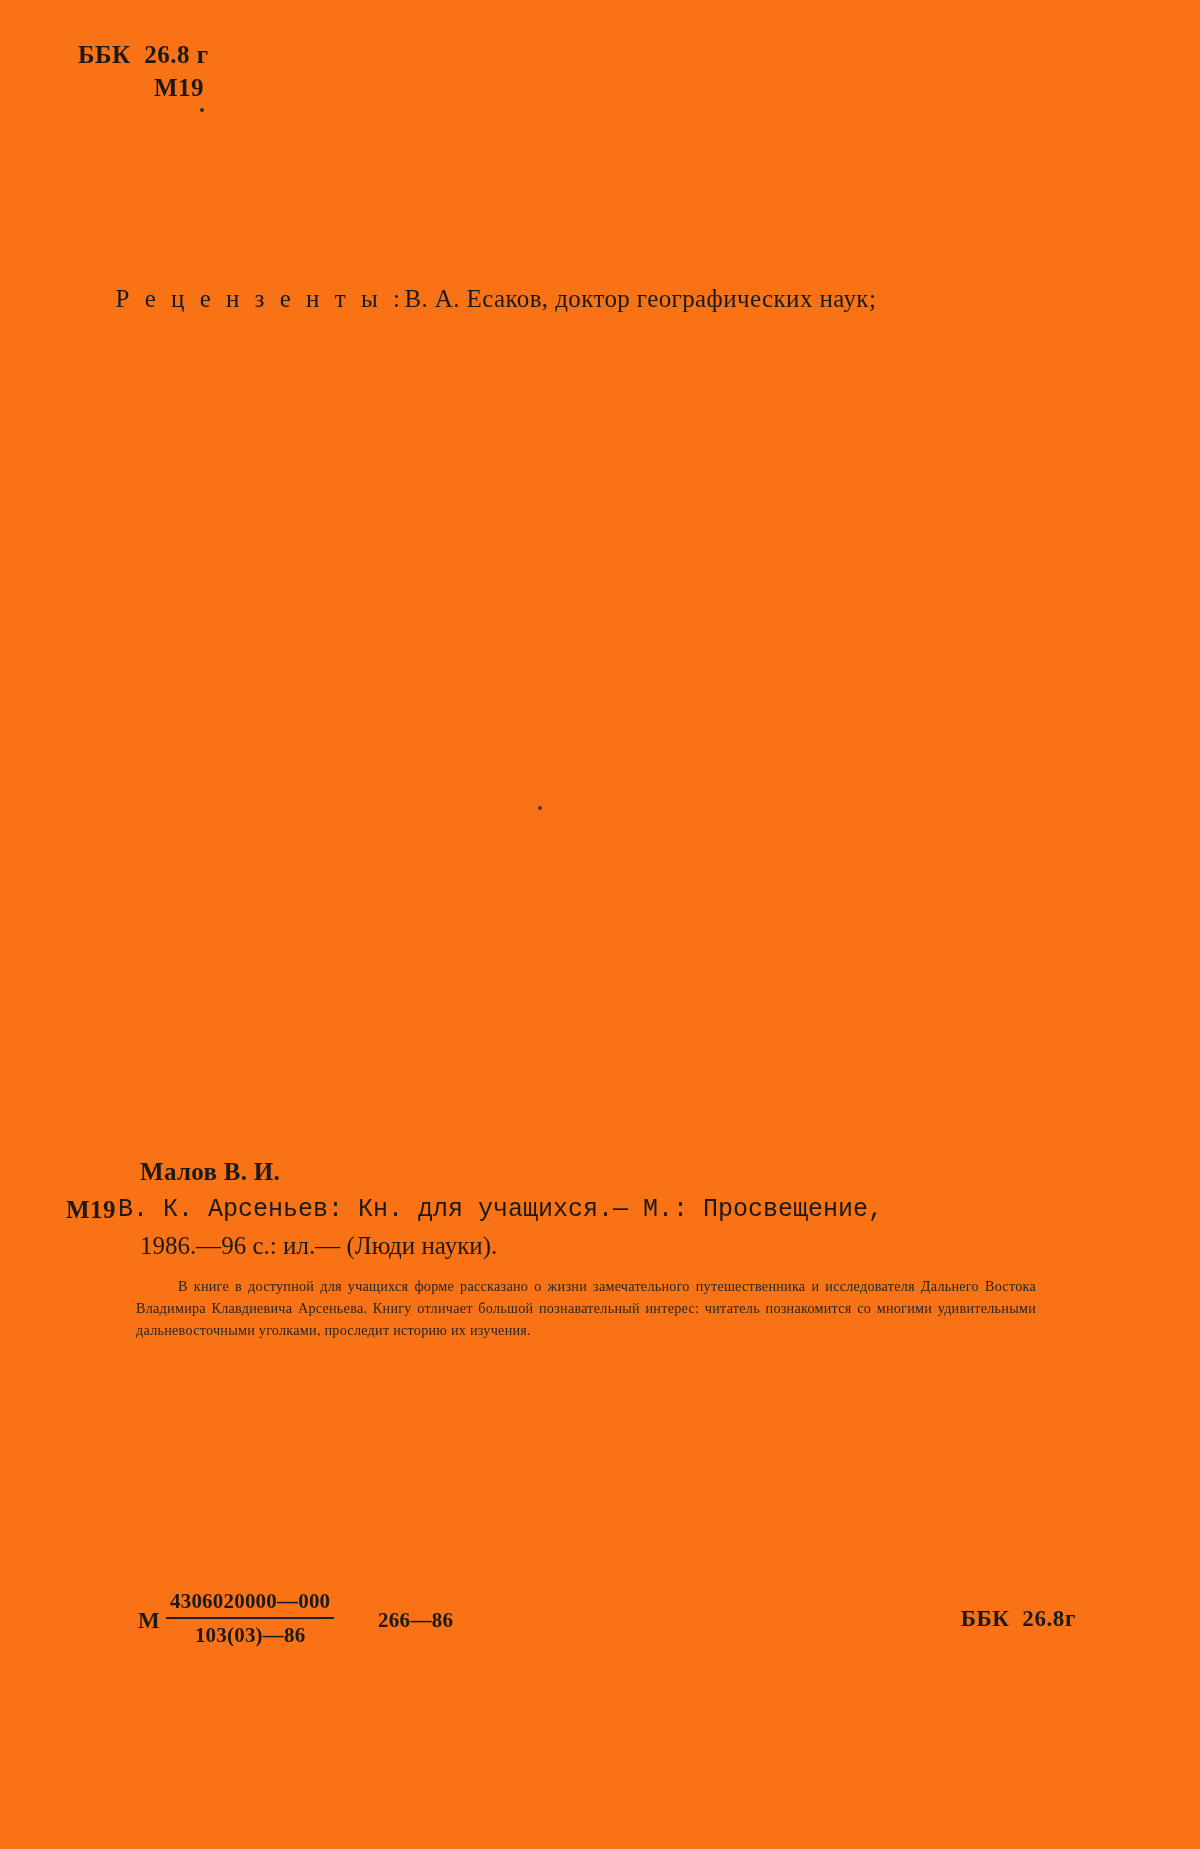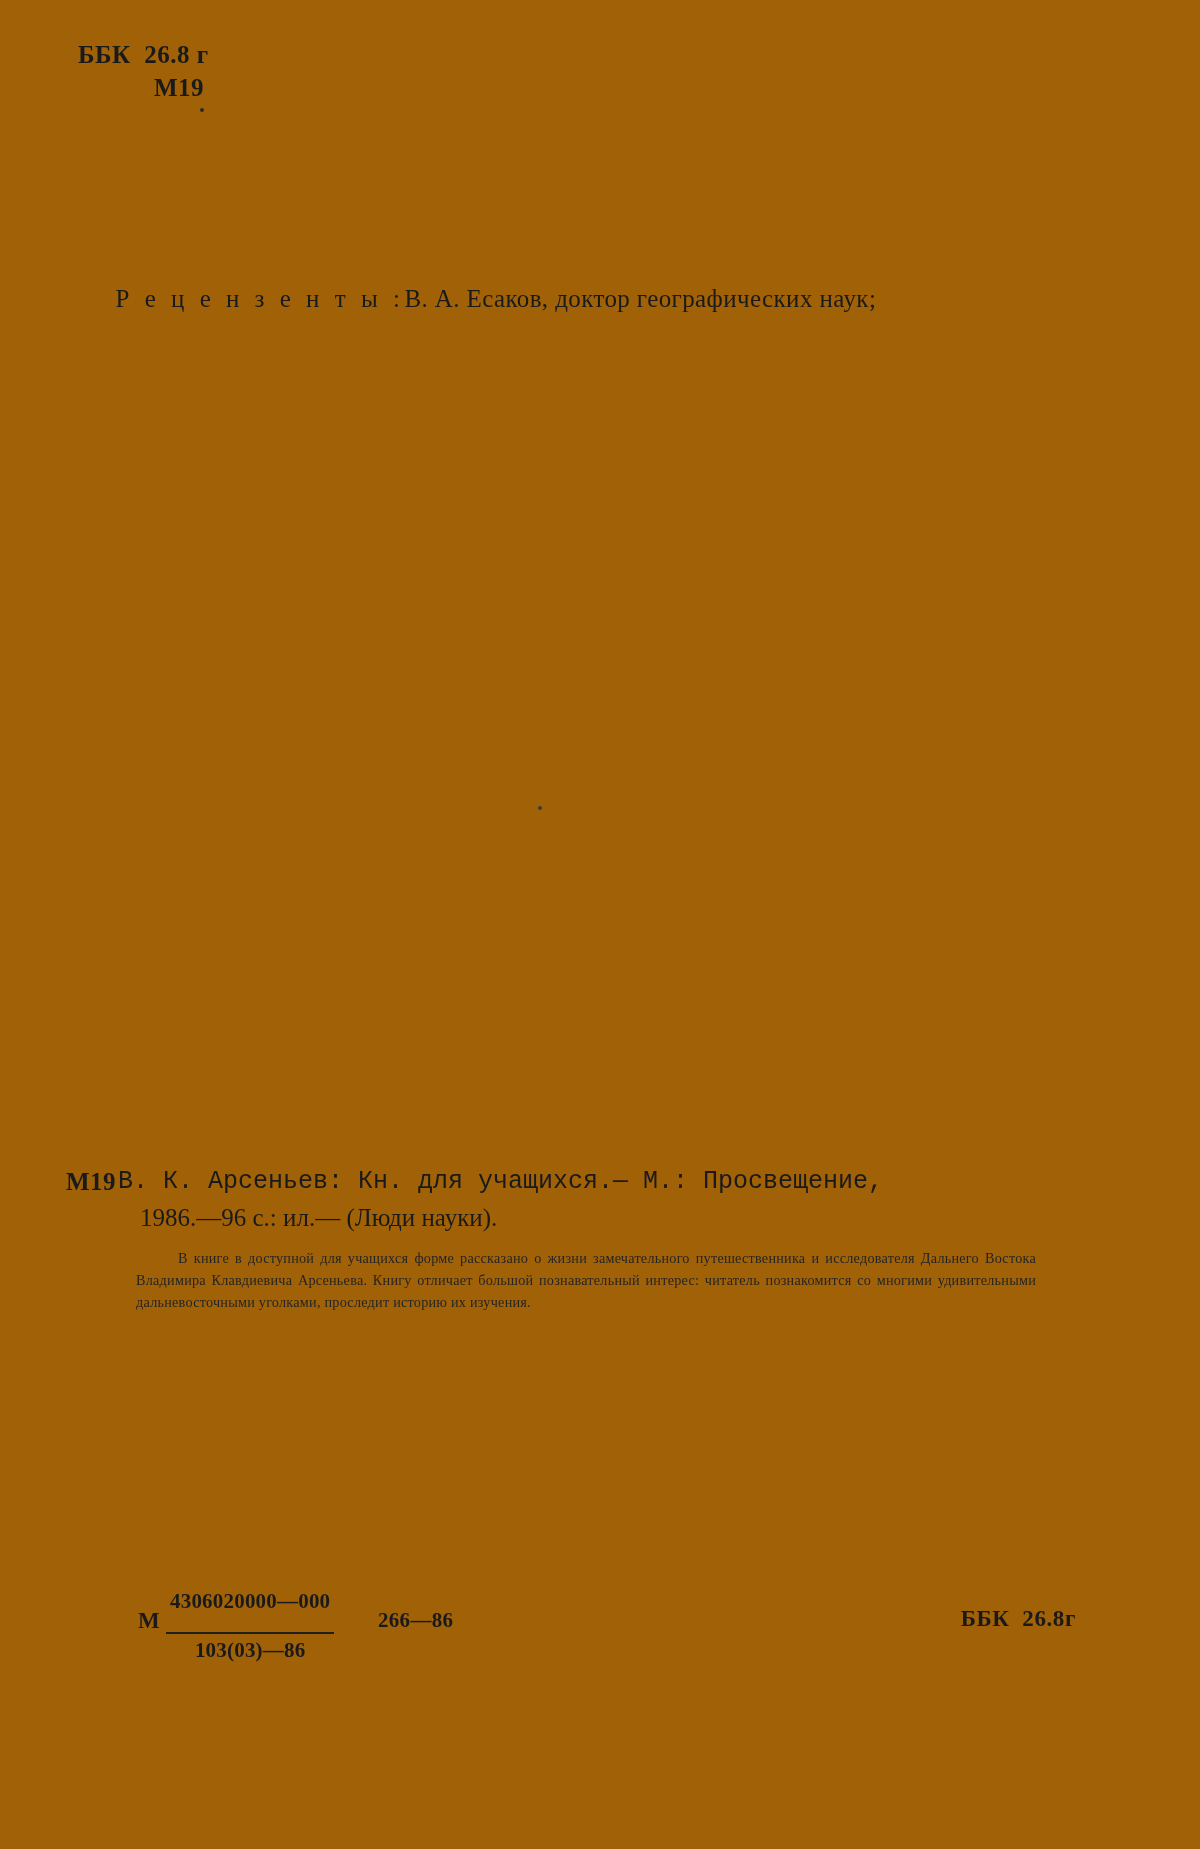--- a/index.html
+++ b/index.html
@@ -11,21 +11,21 @@
     width: 1200px;
     height: 1849px;
     position: relative;
     font-family: "Liberation Serif", serif;
     color: #1a1a1a;
     overflow: hidden;
   }
   .page {
     position: absolute;
     inset: 0;
-    background: #a16207;
+    background: #f97316;
   }
 
   
   .bbk-block {
     position: absolute;
     left: 78px;
     top: 38px;
     font-family: "Liberation Serif", serif;
     font-weight: bold;
     font-size: 25px;
@@ -151,21 +151,21 @@
   }
   .fraction {
     position: absolute;
     left: 100px;
     top: 8px;
     text-align: center;
     font-weight: bold;
     font-size: 21px;
     line-height: 1.25;
   }
-  .fraction .num { padding: 0 4px 17px 4px; display: block; letter-spacing: 0.2px; text-align: right; }
+  .fraction .num { padding: 0 4px 2px 4px; display: block; letter-spacing: 0.2px; text-align: right; }
   .fraction .bar {
     display: block;
     height: 2px;
     background: #1f1f1f;
     margin: 1px 0 2px 0;
   }
   .fraction .den { display: block; padding-top: 1px; letter-spacing: 0.2px; }
   .imprint-code {
     position: absolute;
     left: 312px;
@@ -207,20 +207,21 @@
 
   <div class="reviewers">
     <div class="reviewers-row-1">
       <span class="reviewers-label">Р е ц е н з е н т ы :</span><span class="rev-names">В. А. Есаков, доктор географических наук;</span>
     </div>
   </div>
 
   <div class="mid-dot"></div>
 
   <div class="biblio">
+    <div class="biblio-author">Малов В. И.</div>
     <div class="biblio-main">
       <span class="biblio-sig">М19</span>
       <div class="biblio-title">В. К. Арсеньев: Кн. для учащихся.— М.: Просвещение,</div>
       <div class="biblio-title-l2">1986.—96 с.: ил.— (Люди науки).</div>
     </div>
     <div class="annot">
       <p><span class="ind"></span><span>В книге в доступной для учащихся форме рассказано о жизни замечательного путешественника и исследователя Дальнего Востока Владимира Клавдиевича Арсеньева. Книгу отличает большой познавательный интерес: читатель познакомится со многими удивительными дальневосточными уголками, проследит историю их изучения.</span></p>
     </div>
   </div>
 

